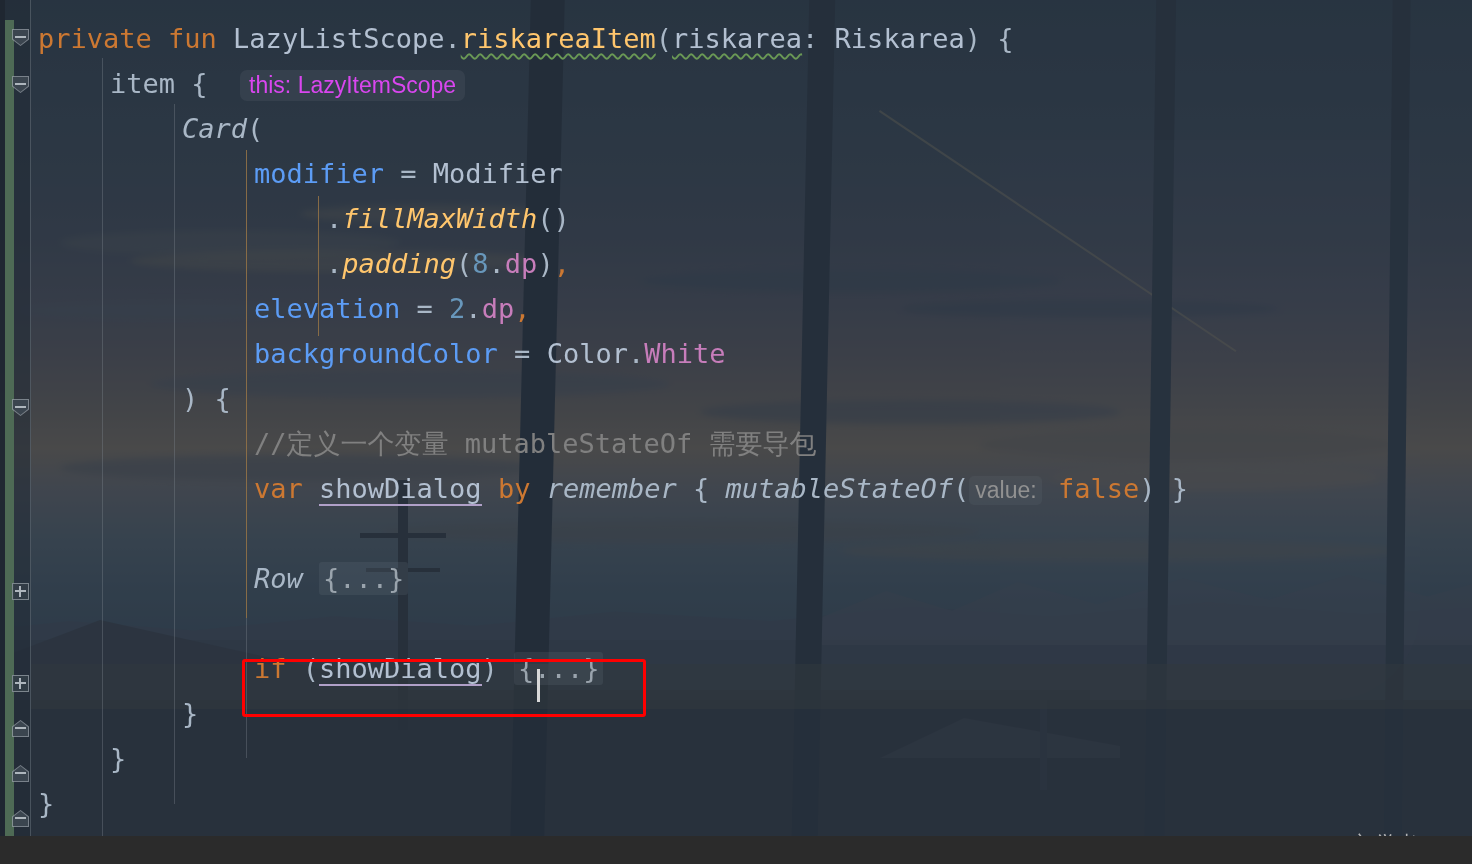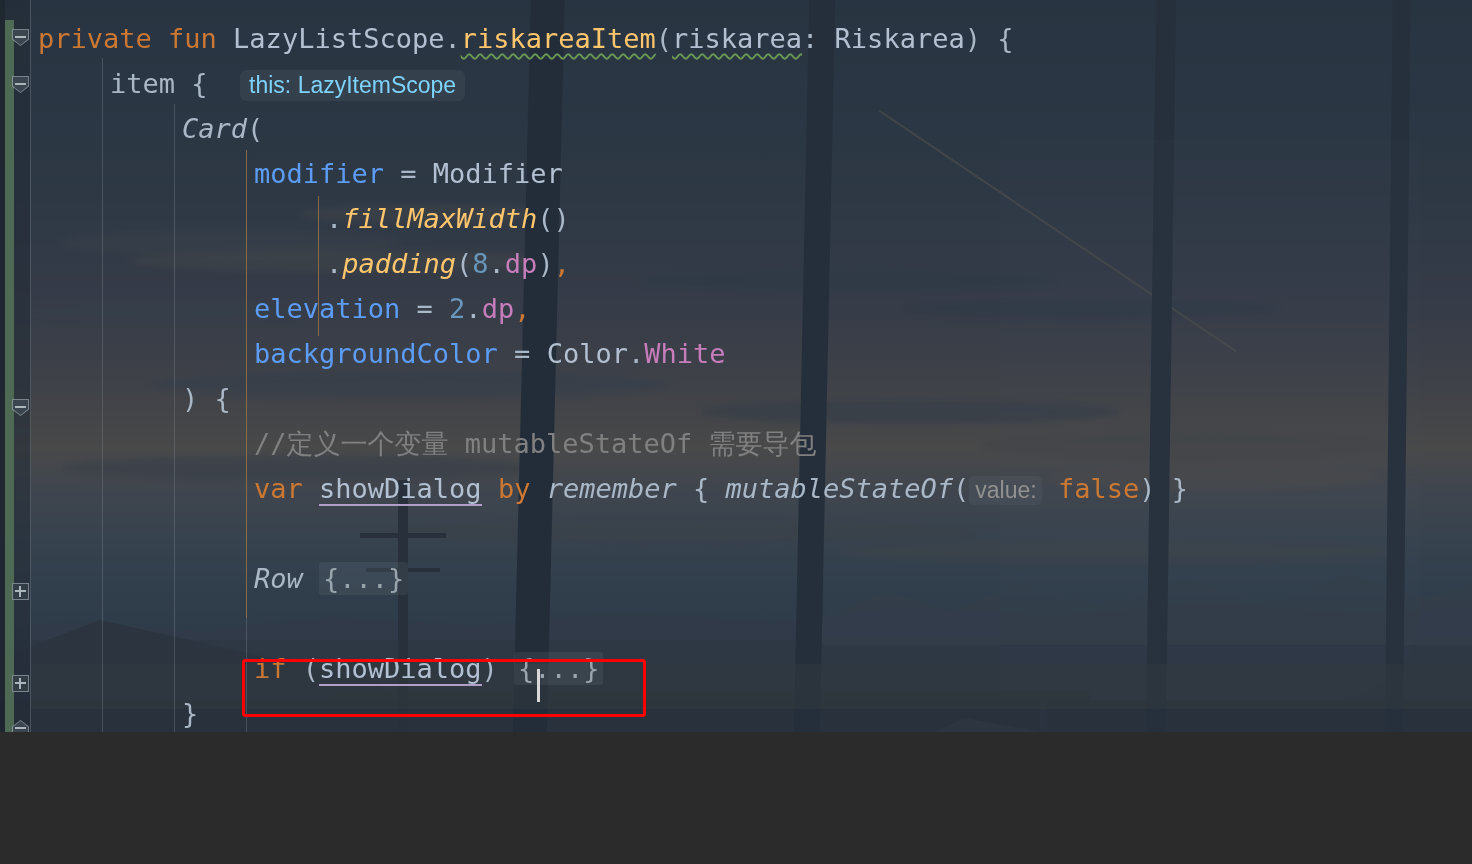--- a/index.html
+++ b/index.html
@@ -3,21 +3,21 @@
 <meta charset="utf-8">
 <style>
   html, body {
     margin: 0;
     padding: 0;
     background: #2b2b2b;
   }
   #app {
     position: relative;
     width: 1472px;
-    height: 732px;
+    height: 836px;
     overflow: hidden;
     background: #263238;
     font-family: "DejaVu Sans Mono", "Liberation Mono", monospace;
   }
 
   
   #wallpaper {
     position: absolute;
     inset: 0;
     overflow: hidden;
@@ -183,21 +183,21 @@
     text-underline-offset: 5px;
   }
   .uline {
     border-bottom: 2px solid #b0a0c8;
   }
 
   
   .hint {
     font-family: "Liberation Sans", sans-serif;
     font-size: 23px;
-    color: #7dd3fc;
+    color: #d946ef;
     background: rgba(110,120,130,.17);
     border-radius: 7px;
     padding: 2px 9px 3px 9px;
   }
   .hint-sm {
     font-family: "Liberation Sans", sans-serif;
     font-size: 23px;
     color: #919191;
     background: rgba(110,120,130,.15);
     border-radius: 5px;

